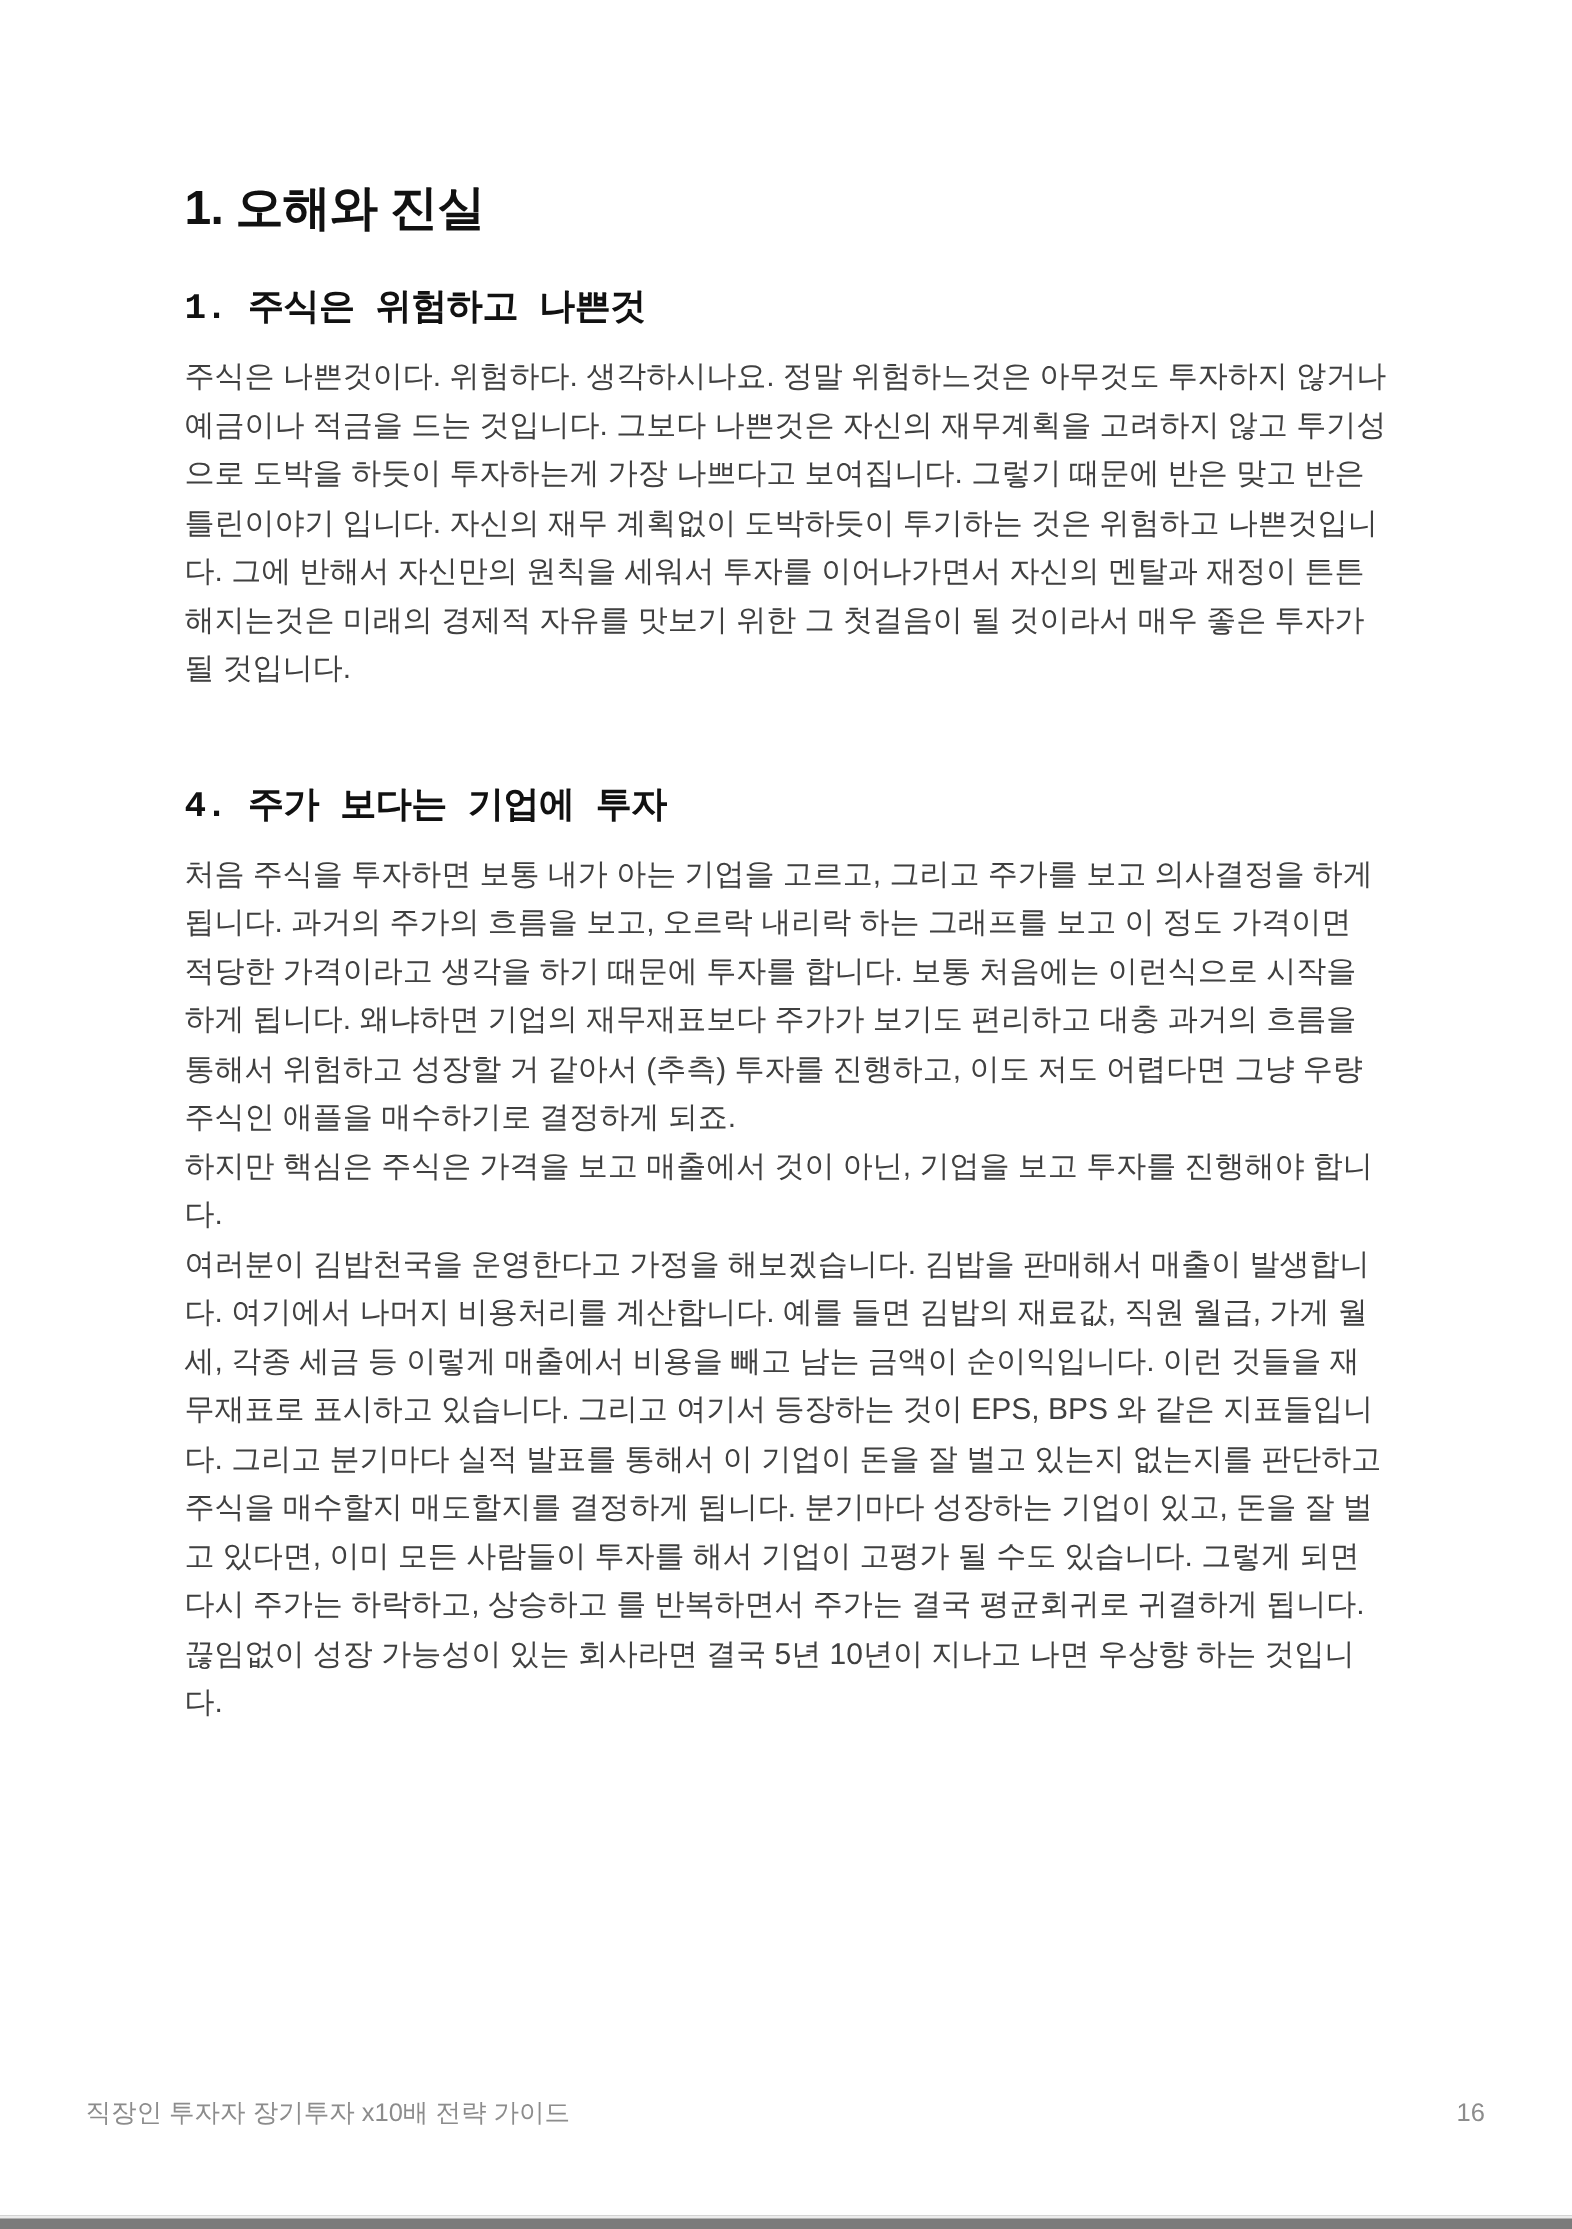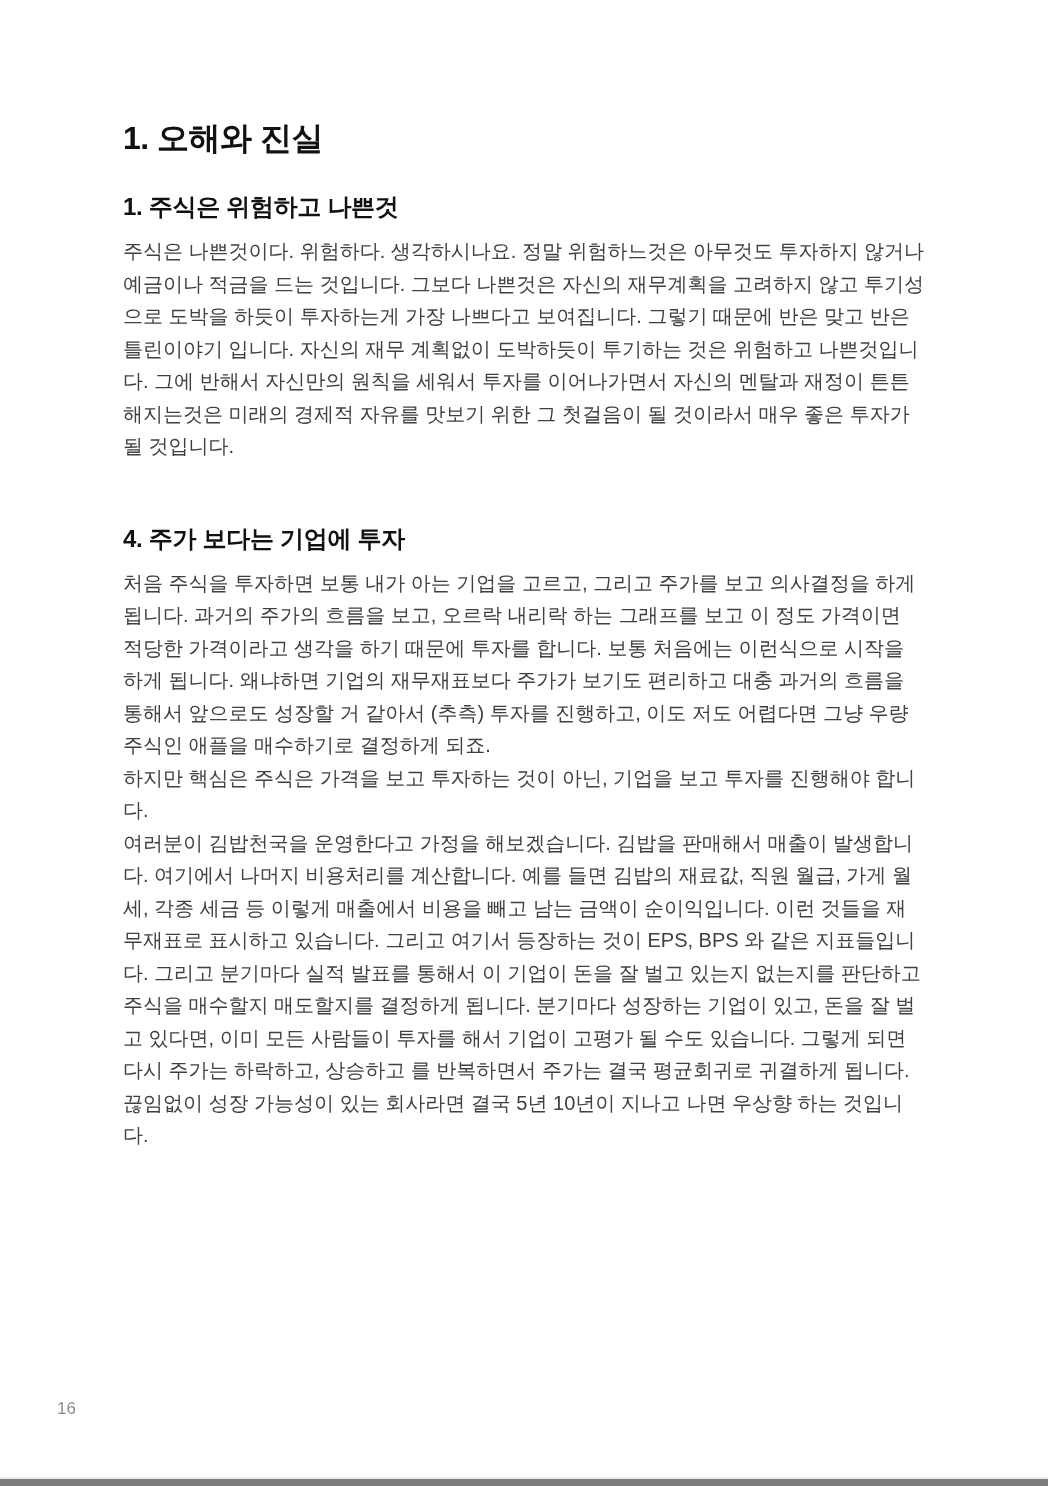--- a/index.html
+++ b/index.html
@@ -25,20 +25,21 @@
     letter-spacing: -0.5px;
     margin: 0 0 35px 0;
   }
   h2.section-heading {
     font-size: 24px;
     line-height: 30px;
     font-weight: 700;
     color: #111111;
     letter-spacing: -0.3px;
     margin: 0 0 13px 0;
+    font-family: Liberation Mono, monospace;
   }
   p.body-para {
     font-size: 20px;
     line-height: 32.5px;
     color: #404040;
     margin: 0;
     word-break: normal;
     overflow-wrap: break-word;
     text-align: left;
   }
@@ -77,26 +78,27 @@
 
     <h1 class="doc-title">1. 오해와 진실</h1>
 
     <section>
       <h2 class="section-heading">1. 주식은 위험하고 나쁜것</h2>
       <p class="body-para">주식은 나쁜것이다. 위험하다. 생각하시나요. 정말 위험하느것은 아무것도 투자하지 않거나 예금이나 적금을 드는 것입니다. 그보다 나쁜것은 자신의 재무계획을 고려하지 않고 투기성으로 도박을 하듯이 투자하는게 가장 나쁘다고 보여집니다. 그렇기 때문에 반은 맞고 반은 틀린이야기 입니다. 자신의 재무 계획없이 도박하듯이 투기하는 것은 위험하고 나쁜것입니다. 그에 반해서 자신만의 원칙을 세워서 투자를 이어나가면서 자신의 멘탈과 재정이 튼튼해지는것은 미래의 경제적 자유를 맛보기 위한 그 첫걸음이 될 것이라서 매우 좋은 투자가 될 것입니다.</p>
     </section>
 
     <section>
       <h2 class="section-heading mt-sec">4. 주가 보다는 기업에 투자</h2>
-      <p class="body-para">처음 주식을 투자하면 보통 내가 아는 기업을 고르고, 그리고 주가를 보고 의사결정을 하게 됩니다. 과거의 주가의 흐름을 보고, 오르락 내리락 하는 그래프를 보고 이 정도 가격이면 적당한 가격이라고 생각을 하기 때문에 투자를 합니다. 보통 처음에는 이런식으로 시작을 하게 됩니다. 왜냐하면 기업의 재무재표보다 주가가 보기도 편리하고 대충 과거의 흐름을 통해서 앞으로도 성장할 거 같아서 (추측) 투자를 진행하고, 이도 저도 어렵다면 그냥 우량 주식인 애플을 매수하기로 결정하게 되죠.</p>
-      <p class="body-para mt-lg">하지만 핵심은 주식은 가격을 보고 투자하는 것이 아닌, 기업을 보고 투자를 진행해야 합니다.</p>
+      <p class="body-para">처음 주식을 투자하면 보통 내가 아는 기업을 고르고, 그리고 주가를 보고 의사결정을 하게 됩니다. 과거의 주가의 흐름을 보고, 오르락 내리락 하는 그래프를 보고 이 정도 가격이면 적당한 가격이라고 생각을 하기 때문에 투자를 합니다. 보통 처음에는 이런식으로 시작을 하게 됩니다. 왜냐하면 기업의 재무재표보다 주가가 보기도 편리하고 대충 과거의 흐름을 통해서 위험하고 성장할 거 같아서 (추측) 투자를 진행하고, 이도 저도 어렵다면 그냥 우량 주식인 애플을 매수하기로 결정하게 되죠.</p>
+      <p class="body-para mt-lg">하지만 핵심은 주식은 가격을 보고 매출에서 것이 아닌, 기업을 보고 투자를 진행해야 합니다.</p>
       <p class="body-para mt-md">여러분이 김밥천국을 운영한다고 가정을 해보겠습니다. 김밥을 판매해서 매출이 발생합니다. 여기에서 나머지 비용처리를 계산합니다. 예를 들면 김밥의 재료값, 직원 월급, 가게 월세, 각종 세금 등 이렇게 매출에서 비용을 빼고 남는 금액이 순이익입니다. 이런 것들을 재무재표로 표시하고 있습니다. 그리고 여기서 등장하는 것이 EPS, BPS 와 같은 지표들입니다. 그리고 분기마다 실적 발표를 통해서 이 기업이 돈을 잘 벌고 있는지 없는지를 판단하고 주식을 매수할지 매도할지를 결정하게 됩니다. 분기마다 성장하는 기업이 있고, 돈을 잘 벌고 있다면, 이미 모든 사람들이 투자를 해서 기업이 고평가 될 수도 있습니다. 그렇게 되면 다시 주가는 하락하고, 상승하고 를 반복하면서 주가는 결국 평균회귀로 귀결하게 됩니다. 끊임없이 성장 가능성이 있는 회사라면 결국 5년 10년이 지나고 나면 우상향 하는 것입니다.</p>
     </section>
 
   </main>
 
   <footer class="page-footer">
+    <span>직장인 투자자 장기투자 x10배 전략 가이드</span>
     <span>16</span>
   </footer>
 
   <div class="bottom-bar"></div>
 
 </div>
 
 </body></html>

